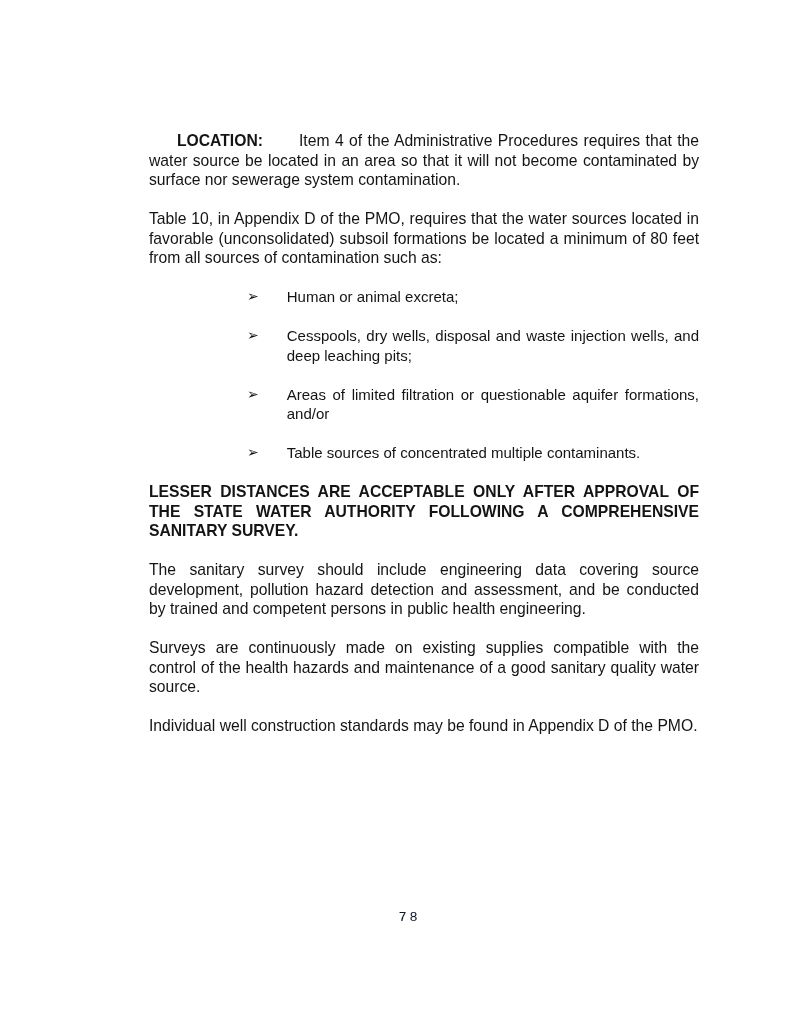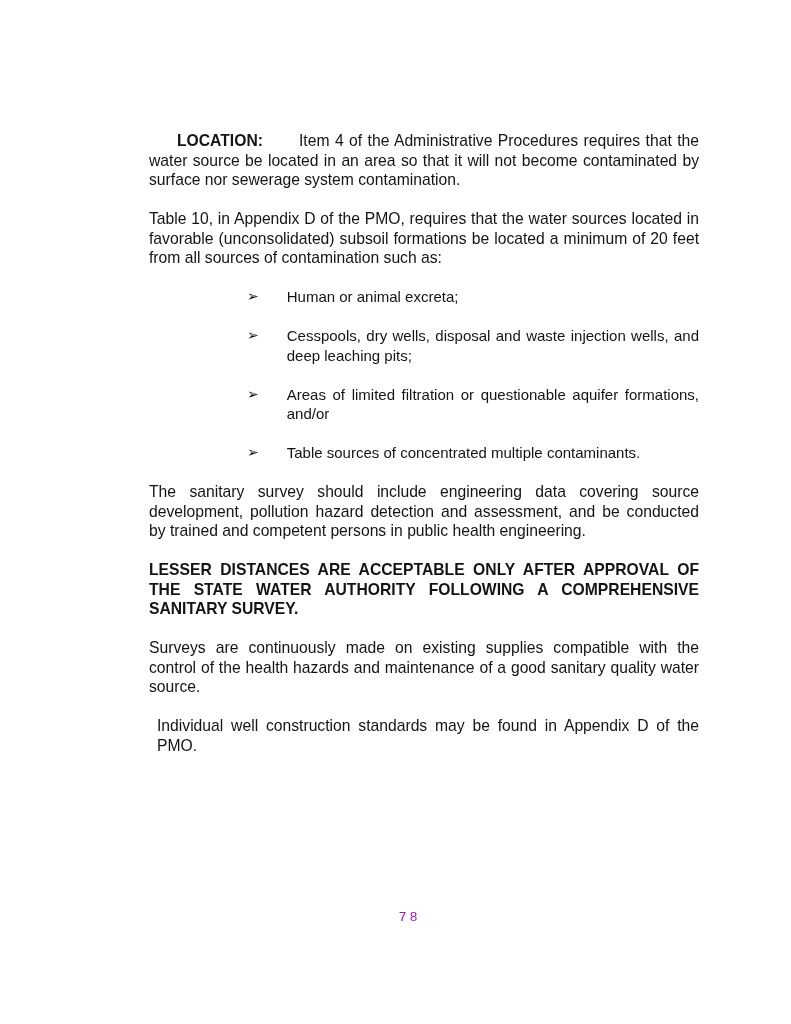--- a/index.html
+++ b/index.html
@@ -22,21 +22,21 @@
     left: 93px;
     top: 131px;
     width: 606px;
   }
   .para {
     font-size: 15.7px;
     line-height: 19.5px;
     text-align: justify;
     margin: 0 0 19.5px 0;
   }
-  .para:last-child { margin-bottom: 0; margin-left: 8px; }
+  .para:last-child { margin-bottom: 0; }
   .lead-label {
     font-weight: bold;
     margin-right: 8px;
   }
   .bold-para {
     font-weight: bold;
   }
   .bullet-list {
     margin: 0 0 19.5px 0;
     padding: 0 0 0 70px;
@@ -61,55 +61,55 @@
   }
   .page-number {
     position: absolute;
     left: 0;
     top: 910px;
     width: 100%;
     text-align: center;
     font-family: "Liberation Mono", monospace;
     font-size: 13.5px;
     letter-spacing: 3px;
-    color: #a21caf;
+    color: #0f172a;
   }
 </style>
 </head>
 <body>
 
 <div class="page">
   <div class="content">
 
     <p class="para"><span class="lead-label">LOCATION:</span><span>Item 4 of the Administrative Procedures requires that the water source be located in an area so that it will not become contaminated by surface nor sewerage system contamination.</span></p>
 
-    <p class="para">Table 10, in Appendix D of the PMO, requires that the water sources located in favorable (unconsolidated) subsoil formations be located a minimum of 20 feet from all sources of contamination such as:</p>
+    <p class="para">Table 10, in Appendix D of the PMO, requires that the water sources located in favorable (unconsolidated) subsoil formations be located a minimum of 80 feet from all sources of contamination such as:</p>
 
     <ul class="bullet-list">
       <li class="bullet-item">
         <span class="bullet-marker">➢</span>
         <span class="bullet-text">Human or animal excreta;</span>
       </li>
       <li class="bullet-item">
         <span class="bullet-marker">➢</span>
         <span class="bullet-text">Cesspools, dry wells, disposal and waste injection wells, and deep leaching pits;</span>
       </li>
       <li class="bullet-item">
         <span class="bullet-marker">➢</span>
         <span class="bullet-text">Areas of limited filtration or questionable aquifer formations, and/or</span>
       </li>
       <li class="bullet-item">
         <span class="bullet-marker">➢</span>
         <span class="bullet-text">Table sources of concentrated multiple contaminants.</span>
       </li>
     </ul>
 
+    <p class="para bold-para">LESSER DISTANCES ARE ACCEPTABLE ONLY AFTER APPROVAL OF THE STATE WATER AUTHORITY FOLLOWING A COMPREHENSIVE SANITARY SURVEY.</p>
+
     <p class="para">The sanitary survey should include engineering data covering source development, pollution hazard detection and assessment, and be conducted by trained and competent persons in public health engineering.</p>
-
-    <p class="para bold-para">LESSER DISTANCES ARE ACCEPTABLE ONLY AFTER APPROVAL OF THE STATE WATER AUTHORITY FOLLOWING A COMPREHENSIVE SANITARY SURVEY.</p>
 
     <p class="para">Surveys are continuously made on existing supplies compatible with the control of the health hazards and maintenance of a good sanitary quality water source.</p>
 
     <p class="para">Individual well construction standards may be found in Appendix D of the PMO.</p>
 
   </div>
 
   <div class="page-number">78</div>
 </div>
 

